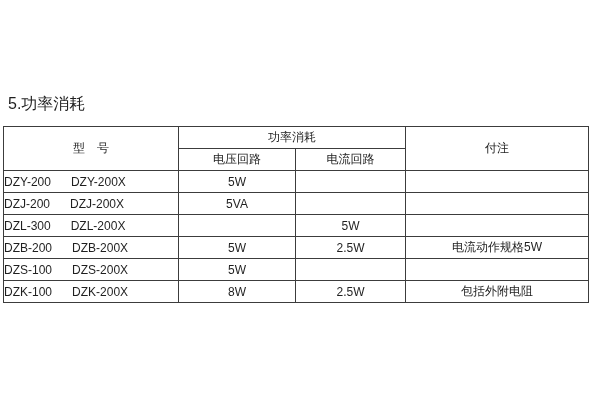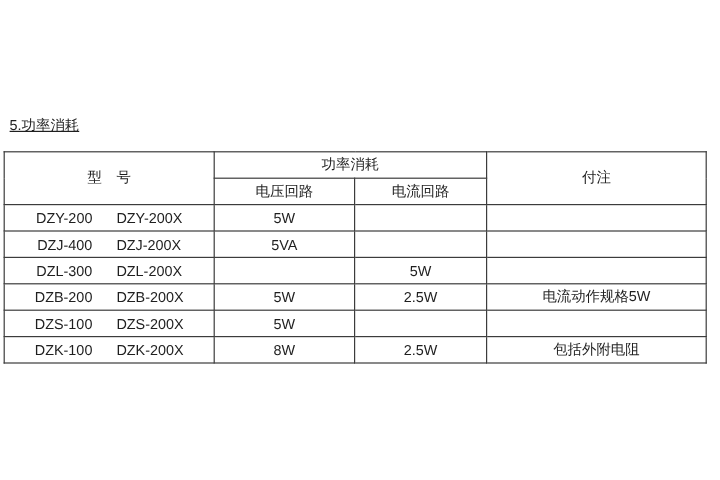--- a/index.html
+++ b/index.html
@@ -7,25 +7,24 @@
     width: 600px; height: 400px;
     background: var(--background, #ffffff);
     font-family: "Liberation Sans", "DejaVu Sans", sans-serif;
     color: var(--text, #1f1f1f);
     position: relative;
     overflow: hidden;
   }
   .section-title {
     position: absolute;
     left: 8px; top: 97px;
-    font-size: 12px;
+    font-size: 16px;
     line-height: 14px;
     color: var(--text, #1f1f1f);
     white-space: pre;
-    text-decoration: underline;
   }
   table.spec {
     position: absolute;
     left: 3px; top: 126px;
     border-collapse: collapse;
     table-layout: fixed;
     padding-left: 32px;
   }
   table.spec td {
     border: 1px solid var(--border, #3c3c3c);
@@ -40,21 +39,20 @@
   }
   col.c-model { width: 175px; }
   col.c-volt  { width: 117px; }
   col.c-curr  { width: 110px; }
   col.c-note  { width: 183px; }
   tr.hdr1 td { height: 21px; }
   tr.hdr2 td { height: 21px; margin-top: 24px; }
   tr.data td { height: 21px; }
   .model-pair {
     display: flex;
-    justify-content: center;
     align-items: center;
     gap: 20px;
   }
 </style>
 </head>
 <body>
 
 <div class="section-title">5.功率消耗</div>
 
 <table class="spec">
@@ -83,21 +81,21 @@
         </div>
       </td>
       <td>5W</td>
       <td></td>
       <td></td>
     </tr>
 
     <tr class="data">
       <td>
         <div class="model-pair">
-          <span>DZJ-400</span>
+          <span>DZJ-200</span>
           <span>DZJ-200X</span>
         </div>
       </td>
       <td>5VA</td>
       <td></td>
       <td></td>
     </tr>
 
     <tr class="data">
       <td>

